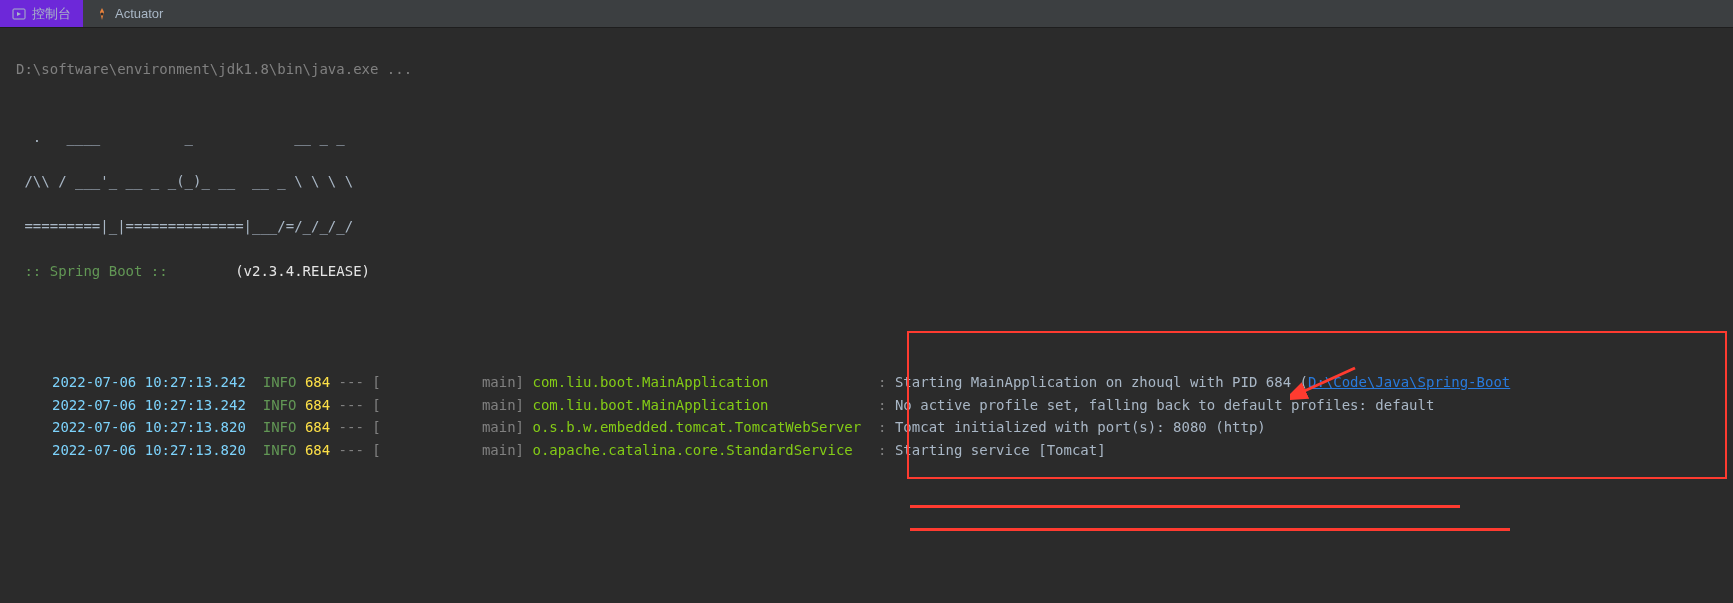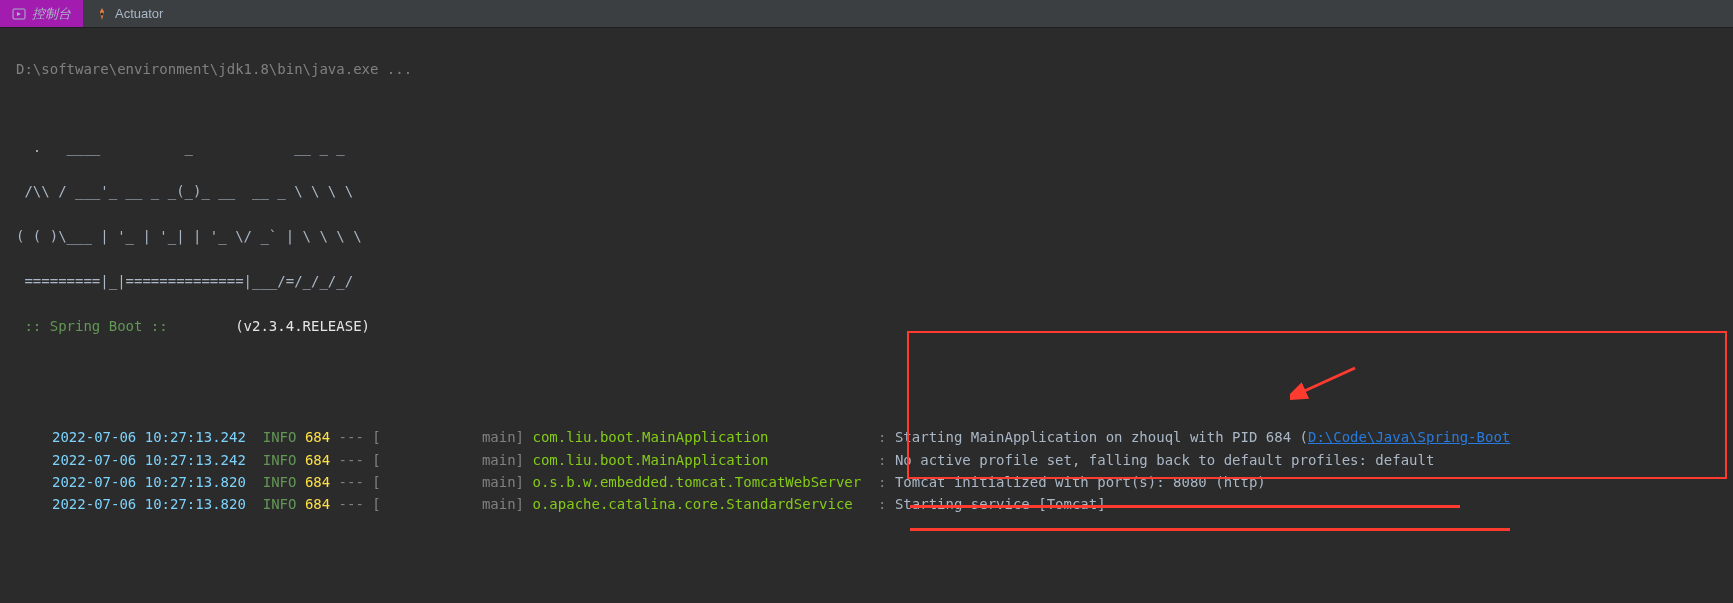--- a/index.html
+++ b/index.html
@@ -23,34 +23,32 @@
     display: flex;
     align-items: center;
     padding: 0 12px;
     height: 100%;
     cursor: pointer;
     gap: 6px;
     font-size: 13px;
     font-family: Arial, sans-serif;
   }
   .tab.active {
-    background: #a21caf;
-    font-style: italic;
+    background: #6d28d9;
   }
   .tab-icon { display: inline-flex; }
   .console-body {
     padding: 8px 16px;
     background: #2b2b2b;
     font-family: 'Consolas', 'Monaco', monospace;
     line-height: 1.6;
     white-space: pre;
   }
   .cmd-line {
     color: #808080;
-    margin-bottom: 10px;
   }
   .banner-line { color: #a9b7c6; }
   .spring-boot-label { color: #629755; }
   .version { color: #e5e5e5; text-align: center; }
   .log-line { position: relative; }
   .ts { color: #7dd3fc; margin-left: 36px; }
   .info { color: #629755; margin-top: 18px; }
   .pid { color: #fde047; }
   .dashes { color: #808080; }
   .thread { color: #808080; }
@@ -100,21 +98,20 @@
     <span>Actuator</span>
   </div>
 </div>
 
 <div class="content-wrap">
 <div class="console-body">
 <div class="cmd-line">D:\software\environment\jdk1.8\bin\java.exe ...</div>
 <div>
 <div class="banner-line">  .   ____          _            __ _ _</div>
 <div class="banner-line"> /\\ / ___'_ __ _ _(_)_ __  __ _ \ \ \ \</div>
-<div class="banner-line">( ( )\___ | '_ | '_| | '_ \/ _` | \ \ \ \</div>
 <div class="banner-line"> =========|_|==============|___/=/_/_/_/</div>
 <div class="banner-line"><span class="spring-boot-label"> :: Spring Boot :: </span><span class="version">       (v2.3.4.RELEASE)</span></div>
 </div>
 <div style="height:22px"></div>
 <div id="log-area"><div class="log-line"><span class="ts">2022-07-06 10:27:13.242</span>  <span class="info">INFO</span> <span class="pid">684</span><span class="dashes"> --- [            </span><span class="thread">main] </span><span class="logger">com.liu.boot.MainApplication            </span><span class="colon"> : </span><span class="msg">Starting MainApplication on zhouql with PID 684 (</span><span class="link">D:\Code\Java\Spring-Boot</span></div><div class="log-line"><span class="ts">2022-07-06 10:27:13.242</span>  <span class="info">INFO</span> <span class="pid">684</span><span class="dashes"> --- [            </span><span class="thread">main] </span><span class="logger">com.liu.boot.MainApplication            </span><span class="colon"> : </span><span class="msg">No active profile set, falling back to default profiles: default</span></div><div class="log-line"><span class="ts">2022-07-06 10:27:13.820</span>  <span class="info">INFO</span> <span class="pid">684</span><span class="dashes"> --- [            </span><span class="thread">main] </span><span class="logger">o.s.b.w.embedded.tomcat.TomcatWebServer </span><span class="colon"> : </span><span class="msg">Tomcat initialized with port(s): 8080 (http)</span></div><div class="log-line"><span class="ts">2022-07-06 10:27:13.820</span>  <span class="info">INFO</span> <span class="pid">684</span><span class="dashes"> --- [            </span><span class="thread">main] </span><span class="logger">o.apache.catalina.core.StandardService  </span><span class="colon"> : </span><span class="msg">Starting service [Tomcat]</span></div></div>
 </div>
 
 <div class="highlight-box" style="left:907px; top:303px; width:820px; height:148px;"></div>
 
 <svg class="arrow" style="left:1290px; top:335px;" width="70" height="40" viewBox="0 0 70 40">

